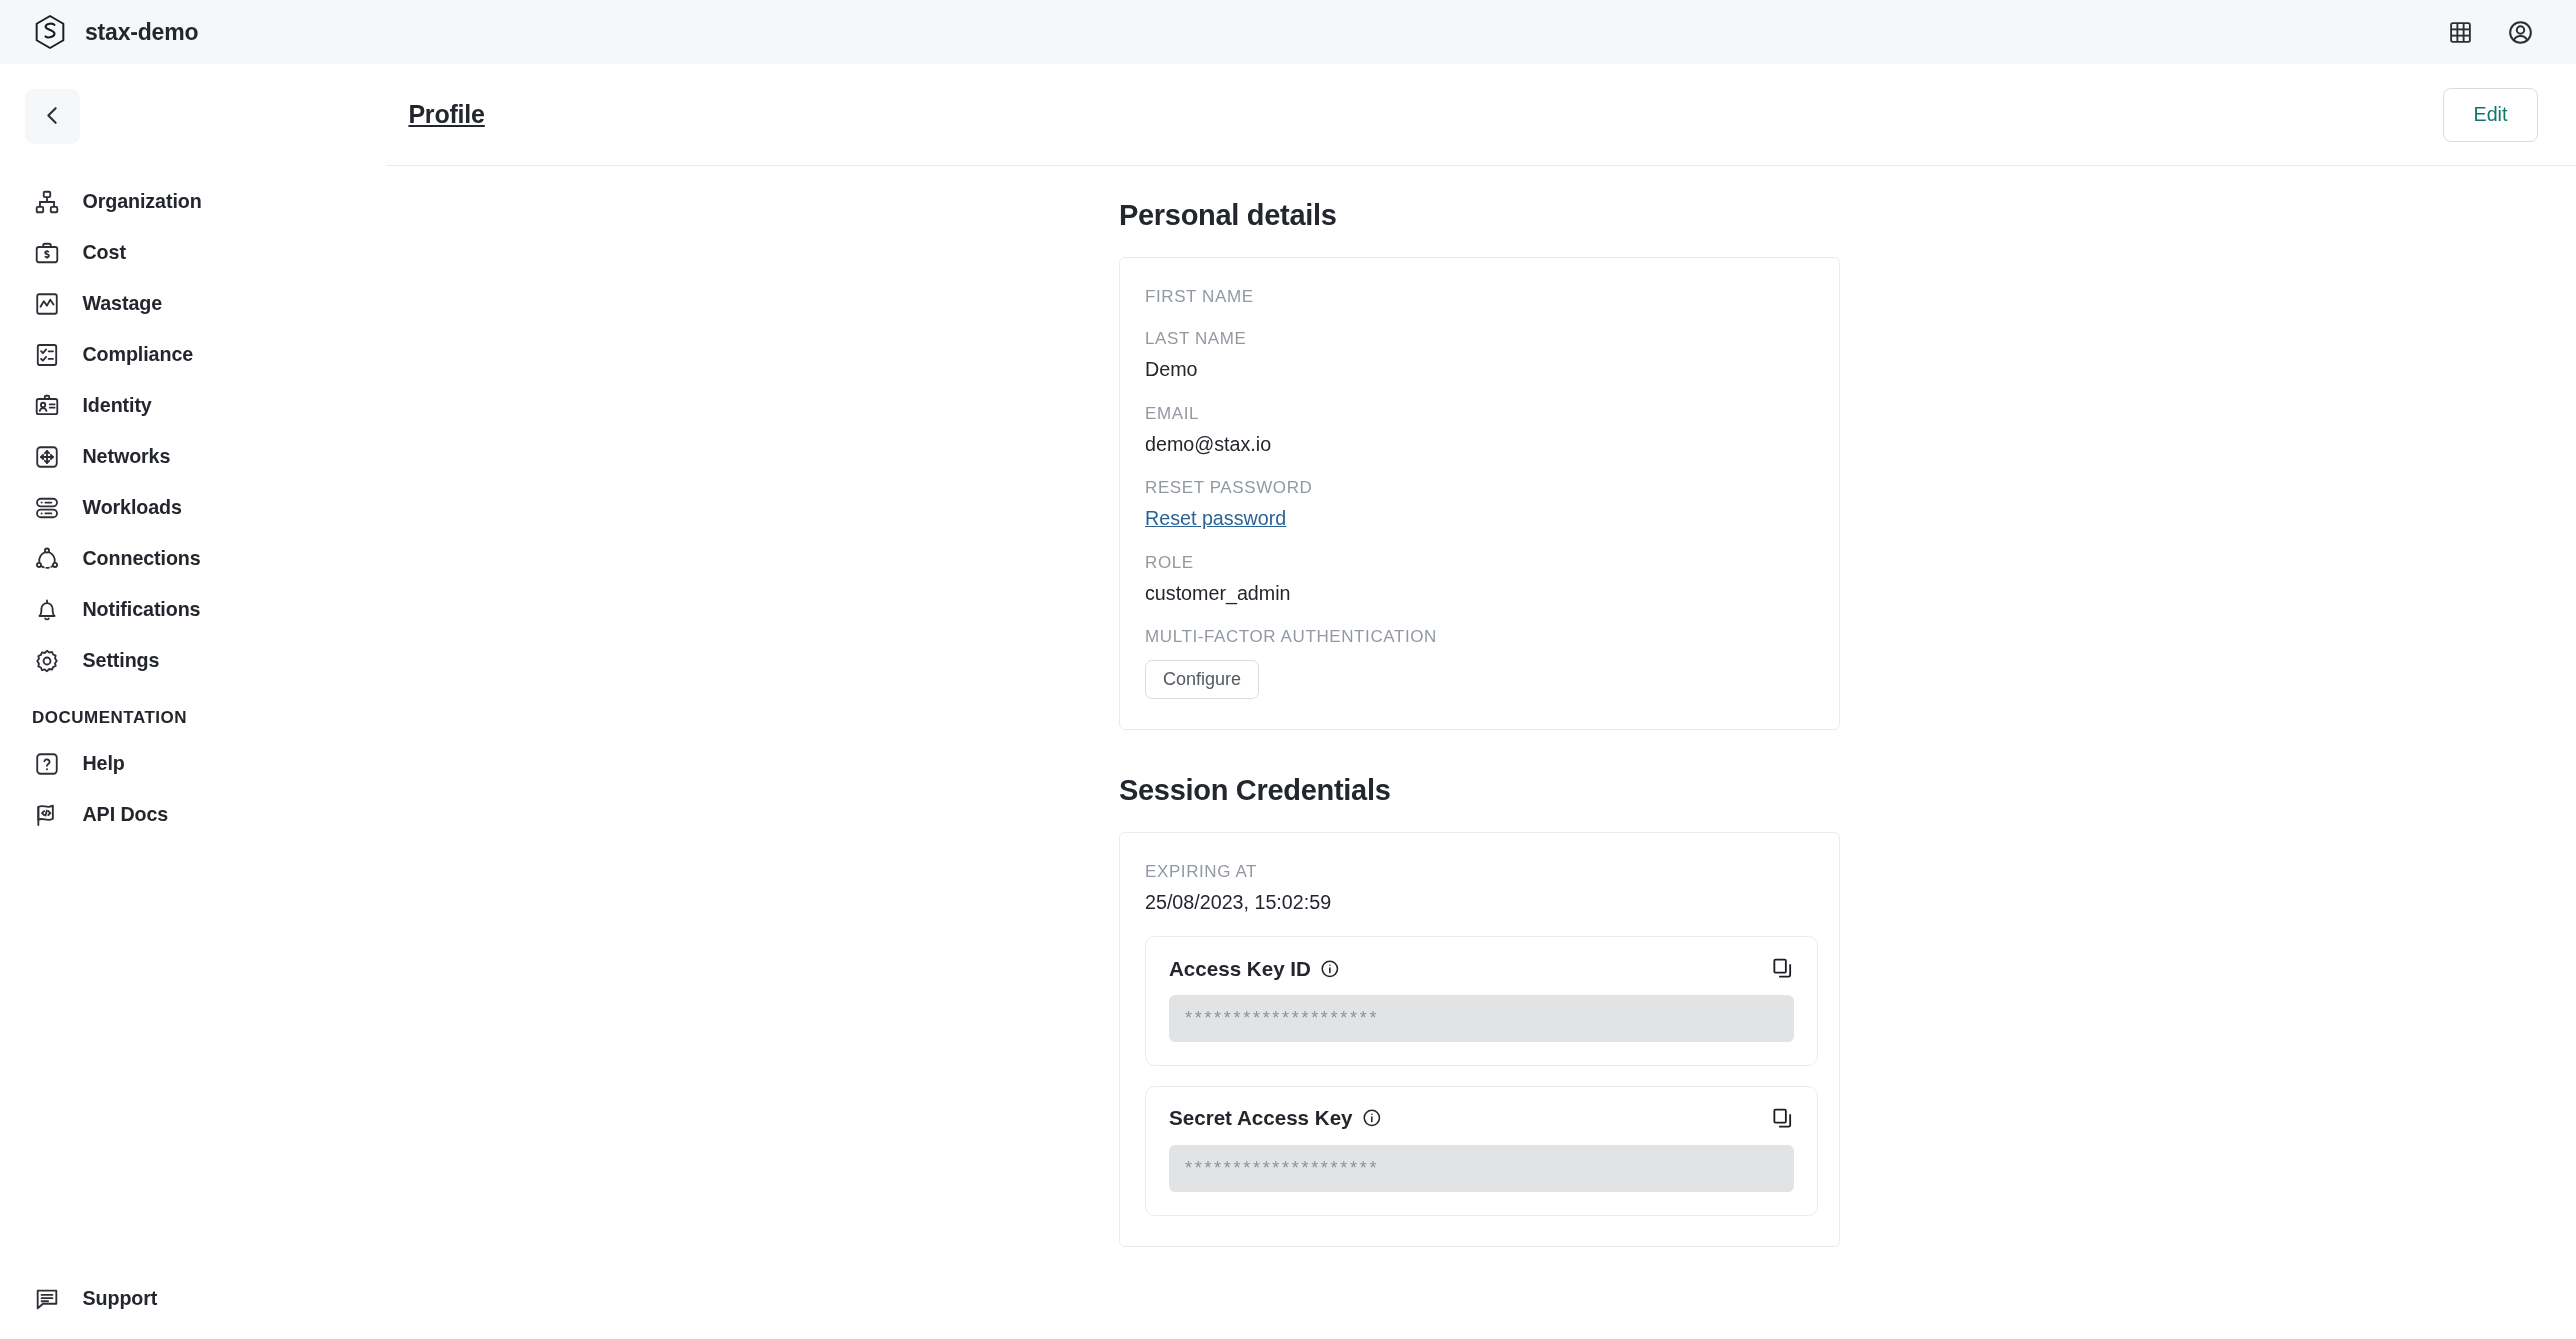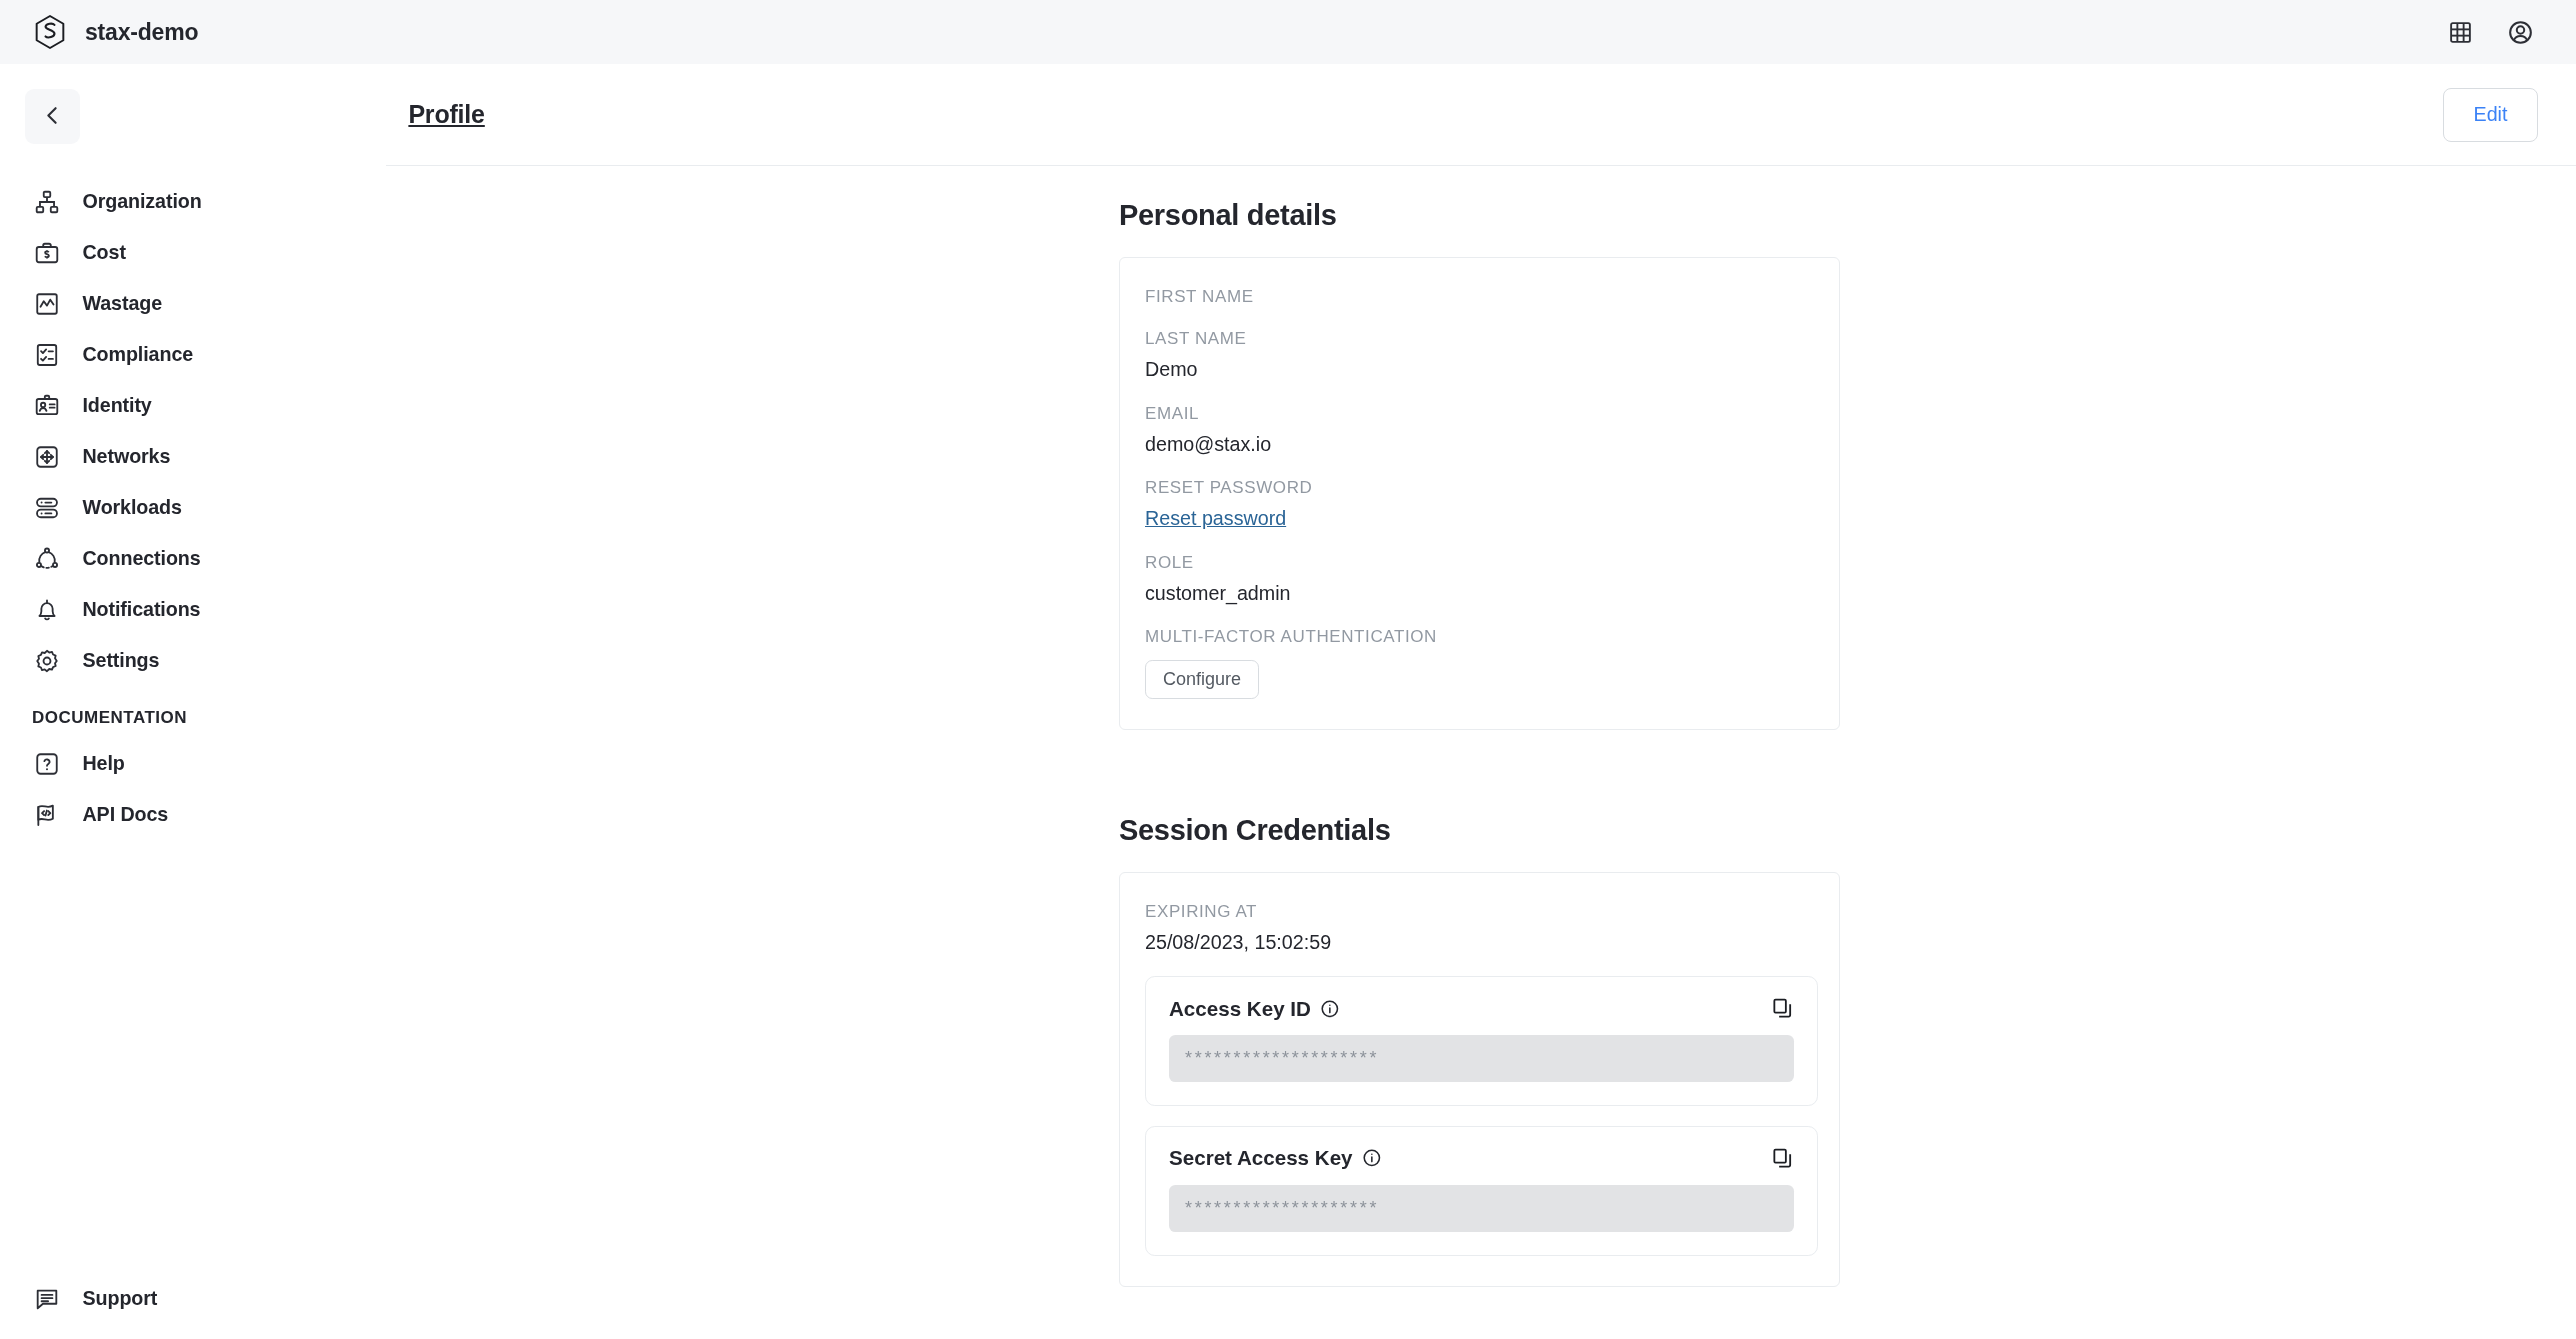--- a/index.html
+++ b/index.html
@@ -136,21 +136,21 @@
     letter-spacing: -0.2px;
     text-decoration: underline;
   }
   .edit-btn {
     margin-left: auto;
     margin-right: 38px;
     width: 95px; height: 54px;
     border: 0.9px solid #d8dce0;
     border-radius: 8px;
     background: #ffffff;
-    color: #3b82f6;
+    color: #0f766e;
     font-size: 19.7px;
     font-family: "Liberation Sans", sans-serif;
     cursor: pointer;
   }
 
   .content {
     padding-top: 33px;
     height: 1174px;
     overflow: hidden;
   }
@@ -159,21 +159,21 @@
     margin-left: 733px;
   }
 
   .section-title {
     font-size: 29px;
     font-weight: bold;
     color: #24262d;
     letter-spacing: -0.3px;
     margin-bottom: 25px;
   }
-  .section-title.second { margin-top: 84px; }
+  .section-title.second { margin-top: 44px; }
 
   .card {
     border: 0.9px solid #e9ecef;
     border-radius: 6px;
     background: #ffffff;
     padding: 29px 21px 30px 25px;
   }
 
   .field { margin-bottom: 22.4px; }
   .field:last-child { margin-bottom: 0; }

